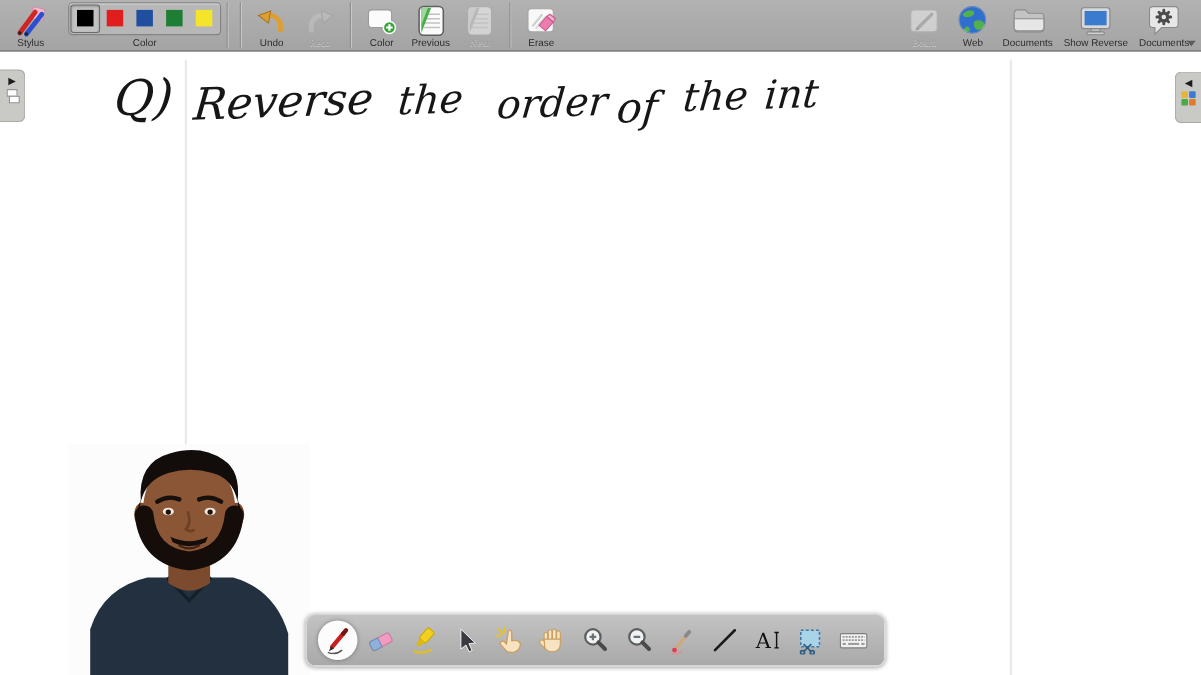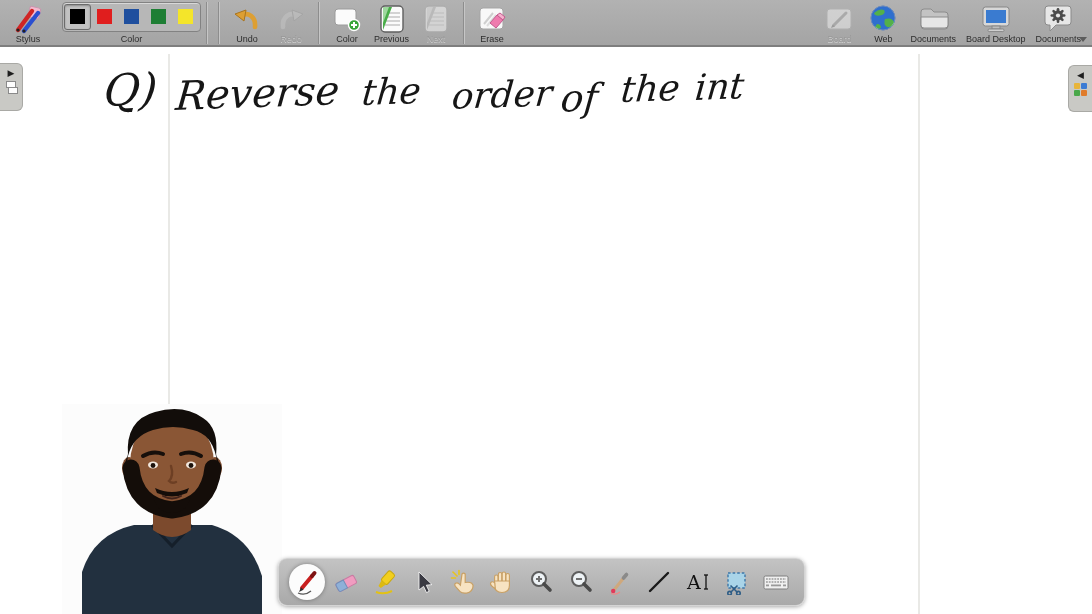--- a/index.html
+++ b/index.html
@@ -7,21 +7,21 @@
        font-family:"Liberation Sans",sans-serif;-webkit-font-smoothing:antialiased;}
 
   
   .toolbar{position:absolute;top:0;left:0;width:1092px;height:47px;
     background:linear-gradient(#b2b2b2,#a4a4a4);
     border-bottom:2px solid #7e7e7e;display:flex;align-items:center;padding:0 6px;box-sizing:border-box;}
   .tbtn{display:flex;flex-direction:column;align-items:center;justify-content:flex-start;
     padding:2px 5px 0 5px;min-width:34px;}
   .ticon{height:31px;display:flex;align-items:center;justify-content:center;}
   .tlabel{font-size:9px;color:#2d2d2d;margin-top:0;white-space:nowrap;line-height:10px;}
-  .disabled .tlabel{color:#999;text-shadow:0 1px 0 #cfcfcf;}
+  .disabled .tlabel{color:#999;text-shadow:0 1px 0 #cfcfcf;font-family:Liberation Serif, serif;}
   .disabled .ticon{opacity:.55;filter:grayscale(1);}
   .sep{width:1px;height:42px;background:#8d8d8d;border-right:1px solid #c6c6c6;margin:0 5px;}
   .grp{display:flex;flex-direction:column;align-items:center;margin-left:12px;}
   .grpbox{display:flex;align-items:center;height:28px;border:1px solid #828282;border-radius:4px;
     background:#b7b7b7;box-shadow:inset 0 1px 0 #d8d8d8;padding:0 1px;}
   .opt{display:flex;align-items:center;justify-content:center;height:24px;padding:0 5px;border-radius:3px;
     border:1px solid transparent;}
   .opt.selected{border:1px solid #6b6b6b;background:#c2c2c2;box-shadow:inset 0 1px 2px rgba(0,0,0,.28);}
   .grp .tlabel{margin-top:2px;}
   .swatch{width:15px;height:15px;display:inline-block;}
@@ -228,21 +228,21 @@
 
     <div class="tbtn">
       <div class="ticon">
         <svg width="34" height="30" viewBox="0 0 34 30">
           <rect x="4" y="3" width="26" height="19" rx="2.5" fill="#d8d8d8" stroke="#878787"></rect>
           <rect x="7" y="6" width="20" height="13" fill="#3a7bd0"></rect>
           <rect x="13" y="22" width="8" height="3" fill="#bdbdbd" stroke="#878787"></rect>
           <rect x="9" y="25" width="16" height="2.6" rx="1.2" fill="#cfcfcf" stroke="#878787"></rect>
         </svg>
       </div>
-      <span class="tlabel">Board Desktop</span>
+      <span class="tlabel">Show Reverse</span>
     </div>
 
     <div class="tbtn">
       <div class="ticon">
         <svg width="32" height="31" viewBox="0 0 32 31">
           <path d="M6,3 h20 q3,0 3,3 v13 q0,3 -3,3 h-12 l-6,6 v-6 h-2 q-3,0 -3,-3 v-13 q0,-3 3,-3 z" fill="#e7e7e7" stroke="#8a8a8a"></path>
           <g fill="#4c4c4c">
             <rect x="14.7" y="5" width="2.6" height="15" rx="1.2"></rect>
             <rect x="14.7" y="5" width="2.6" height="15" rx="1.2" transform="rotate(45 16 12.5)"></rect>
             <rect x="14.7" y="5" width="2.6" height="15" rx="1.2" transform="rotate(90 16 12.5)"></rect>

